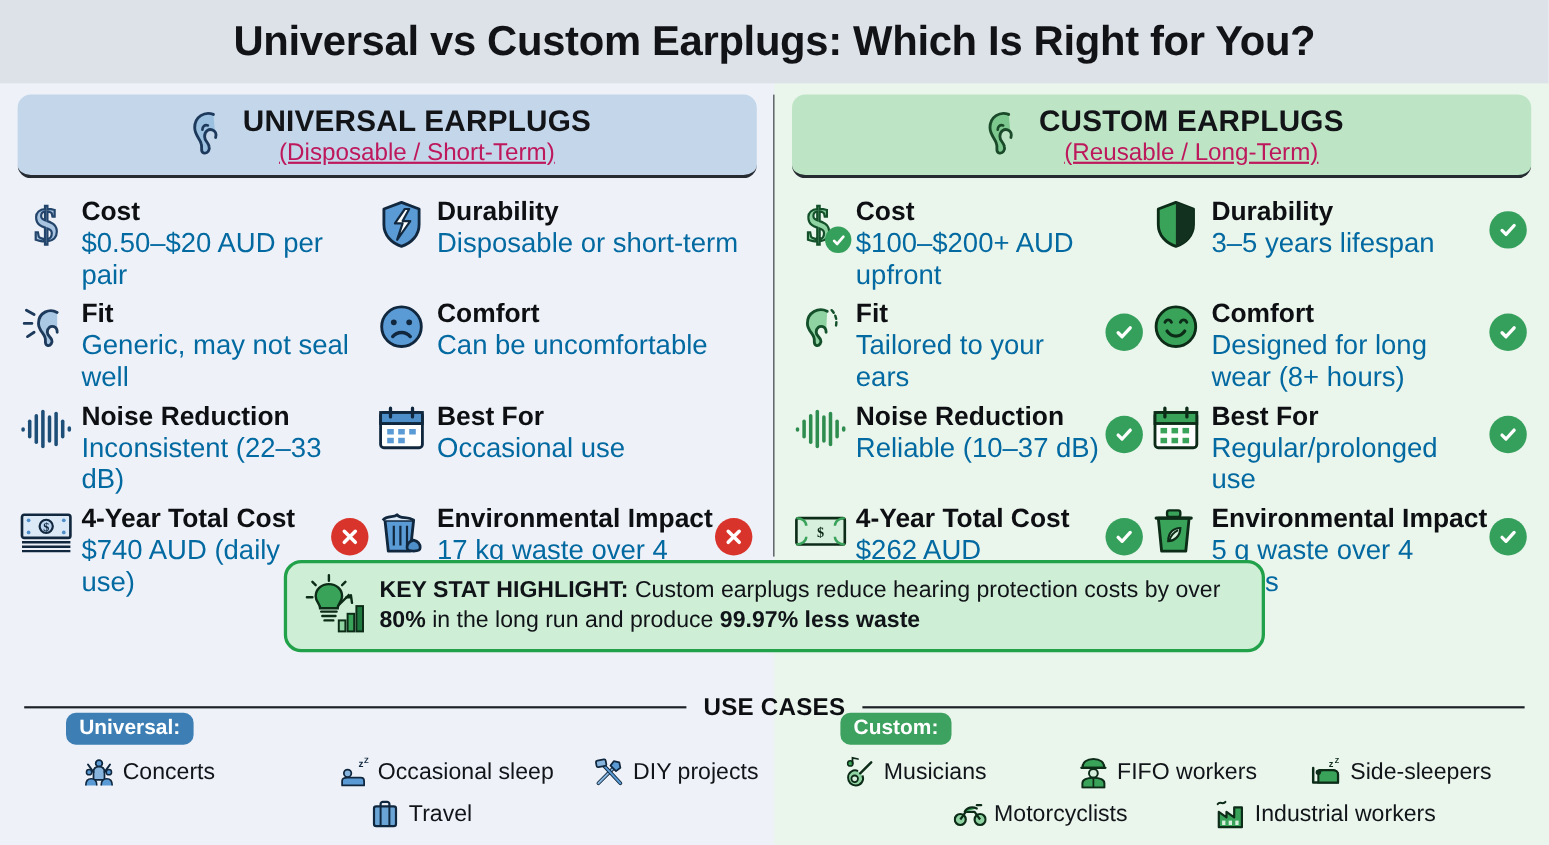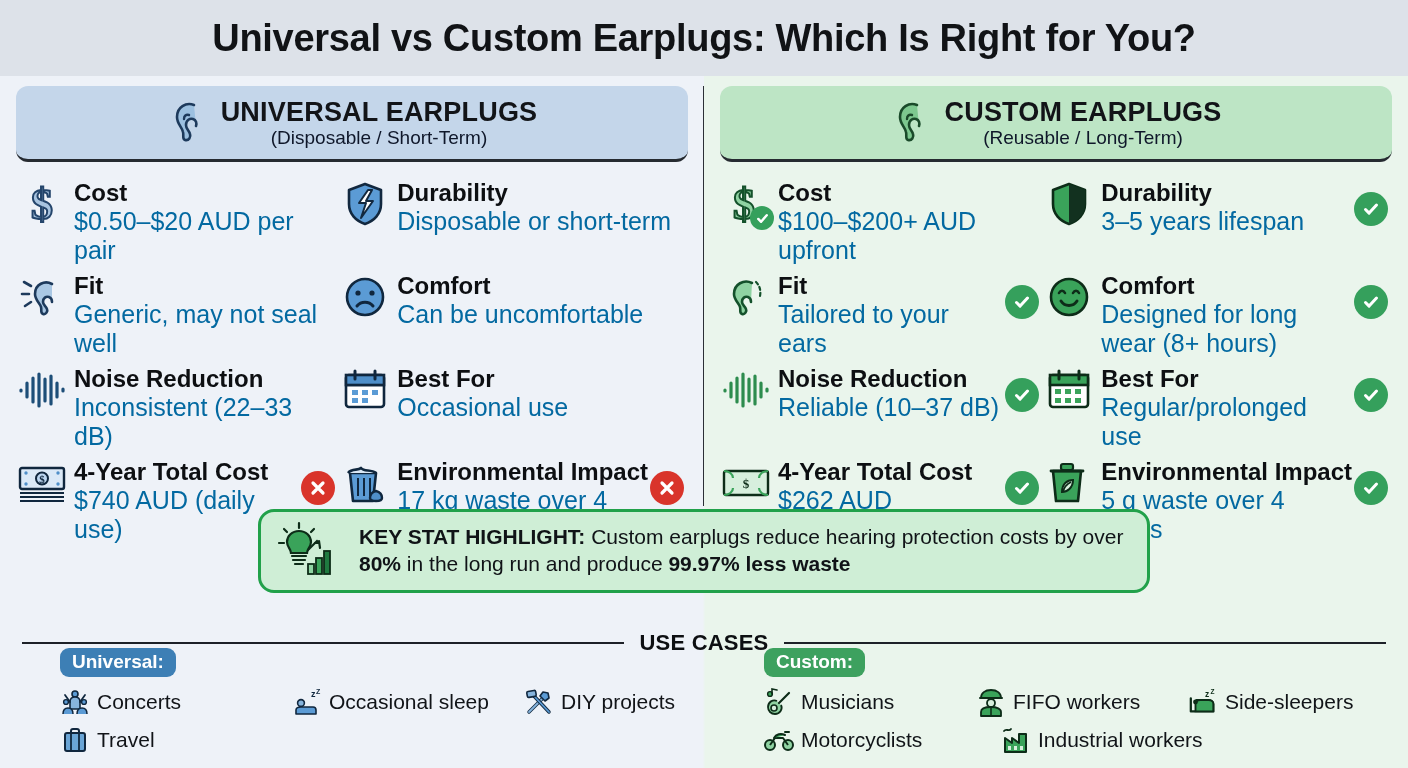--- a/index.html
+++ b/index.html
@@ -40,21 +40,21 @@
     position: absolute; left: 16px; top: 10px; width: 672px; height: 76px;
     border-radius: 12px;
     display: flex; align-items: center; justify-content: center; gap: 14px;
     border-bottom: 3px solid #262b31;
   }
   .col.left  .panel-head { background: #c4d6ea; }
   .col.right .panel-head { background: #bde5c5; }
   .panel-head .ear { flex: 0 0 auto; }
   .panel-head .ptext { display: flex; flex-direction: column; align-items: center; }
   .panel-head .pname { font-size: 27px; font-weight: bold; color: #121418; letter-spacing: 0.2px; white-space: nowrap; }
-  .panel-head .psub  { font-size: 19px; color: #0f172a; margin-top: -1px; white-space: nowrap; }
+  .panel-head .psub  { font-size: 22px; color: #be185d; margin-top: -1px; white-space: nowrap; text-decoration: underline; }
 
   .grid {
     position: absolute; left: 16px; top: 96px; width: 672px; height: 330px;
     display: grid; grid-template-columns: 1fr 1fr; grid-template-rows: 1fr 1fr 1fr 1fr;
   }
   .feat { position: relative; display: flex; align-items: flex-start; padding-top: 6px; padding-right: 4px; }
   .feat .ico { flex: 0 0 auto; width: 52px; height: 52px; display: flex; align-items: center; justify-content: center; position: relative; }
   .feat .txt { flex: 1 1 auto; padding-left: 6px; padding-top: 2px; min-width: 0; }
   .feat .flabel { font-size: 24px; font-weight: bold; color: #0d0f12; line-height: 1.12; white-space: nowrap; }
   .feat .fvalue { font-size: 25px; color: #0369a1; line-height: 1.16; margin-top: 1px; }
@@ -69,21 +69,21 @@
   .badge-mini {
     position: absolute; right: -2px; bottom: 0;
     width: 24px; height: 24px; border-radius: 50%; background: #35a05c;
     display: flex; align-items: center; justify-content: center;
   }
 
   
   #keystat {
     position: absolute; left: 258px; top: 509px; width: 892px; height: 84px;
     background: #cfeed6; border: 3px solid #21a14a; border-radius: 16px;
-    display: flex; align-items: center; padding: 0 14px; gap: 22px;
+    display: flex; align-items: center; padding: 0 14px; gap: 8px;
   }
   #keystat .kico { flex: 0 0 auto; }
   #keystat .ktext { font-size: 21px; color: #101317; line-height: 1.28; }
   #keystat .ktext b { font-weight: bold; }
 
   
   #usecases { position: absolute; left: 0; top: 600px; width: 1408px; height: 168px; }
   .uc-ruler { position: absolute; top: 30px; display: flex; align-items: center; width: 100%; }
   .uc-line { height: 2px; background: #1d2128; flex: 1 1 auto; }
   .uc-line.l { margin-left: 22px; }
@@ -92,21 +92,21 @@
 
   .uc-col { position: absolute; top: 48px; width: 704px; height: 120px; }
   .uc-col.left { left: 0; }
   .uc-col.right { left: 704px; }
   .uc-tag {
     display: inline-block; margin-left: 60px; padding: 3px 12px 4px;
     border-radius: 9px; font-size: 19px; font-weight: bold; color: #ffffff;
   }
   .uc-col.left .uc-tag  { background: #3d7fb5; }
   .uc-col.right .uc-tag { background: #3da15f; }
-  .uc-items { margin-top: 6px; margin-left: 60px; display: flex; flex-wrap: wrap; column-gap: 22px; row-gap: 0px; }
+  .uc-items { margin-top: 6px; margin-left: 60px; display: flex; flex-wrap: wrap; column-gap: 22px; row-gap: 0px; justify-content: center; }
   .uc-item { display: flex; align-items: center; gap: 7px; height: 38px; }
   .uc-item .uico { width: 30px; height: 30px; display: flex; align-items: center; justify-content: center; }
   .uc-item .ulabel { font-size: 21px; color: #111418; white-space: nowrap; }
   .uc-col.left .uc-items  .uc-item:nth-child(1),
   .uc-col.left .uc-items  .uc-item:nth-child(2) { width: 210px; }
   .uc-col.right .uc-items .uc-item:nth-child(1),
   .uc-col.right .uc-items .uc-item:nth-child(2) { width: 190px; }
   .uc-col.right .uc-items .uc-item:nth-child(3),
   .uc-col.right .uc-items .uc-item:nth-child(4) { width: 215px; }
 </style>

